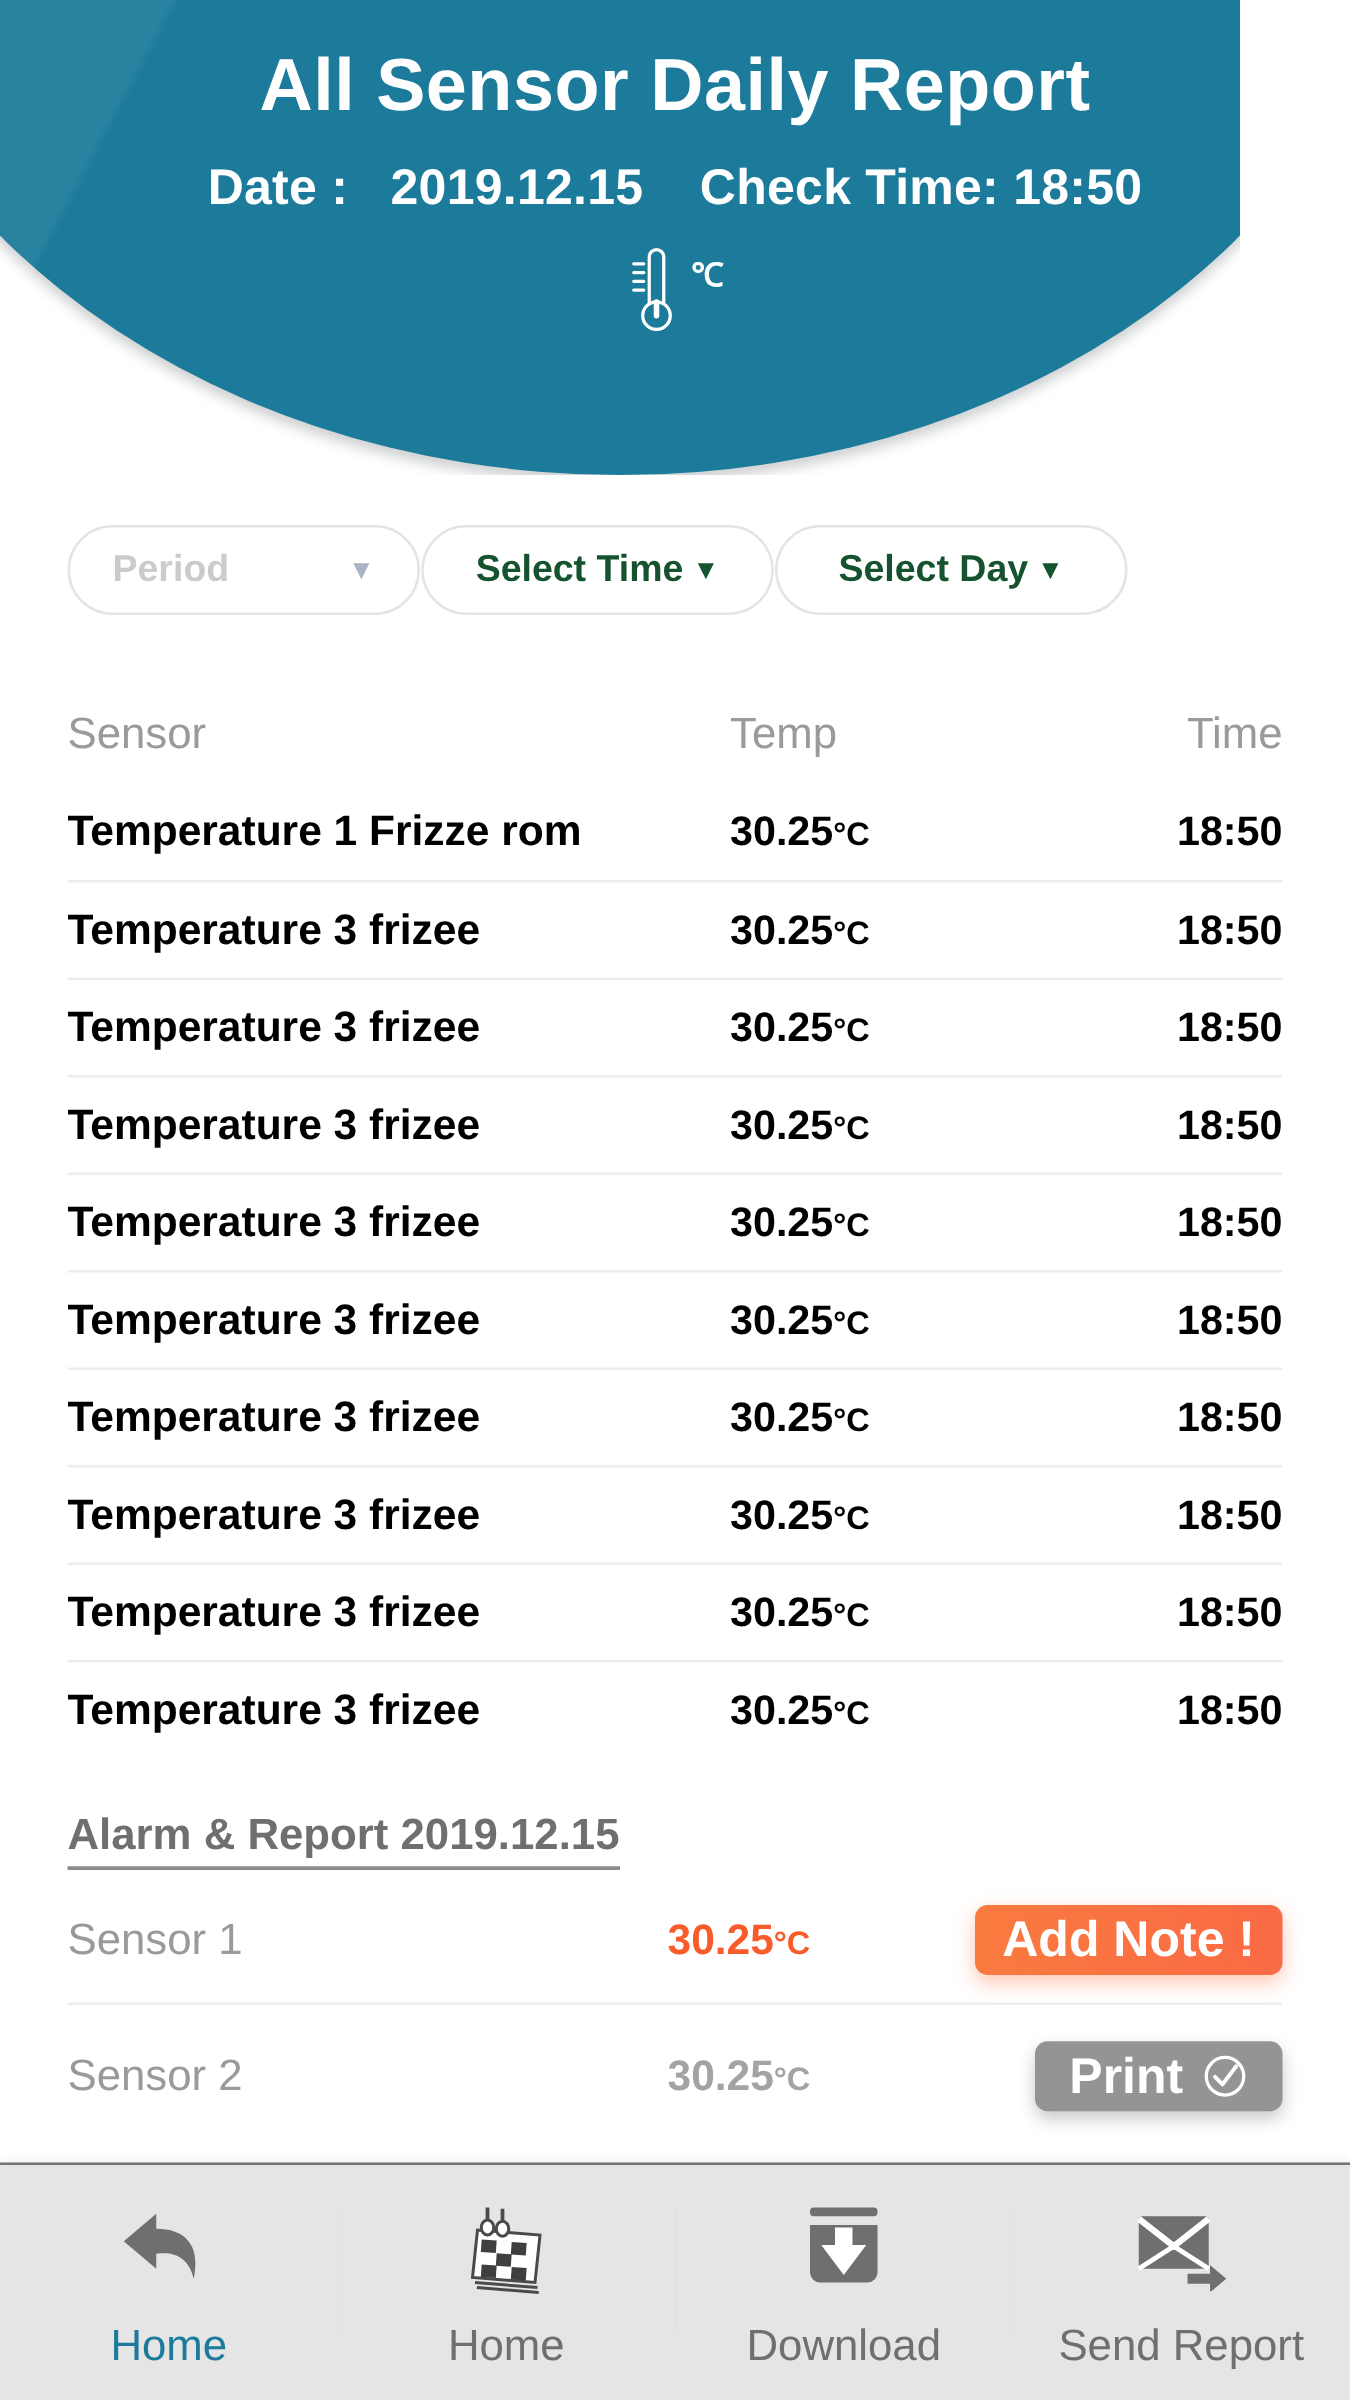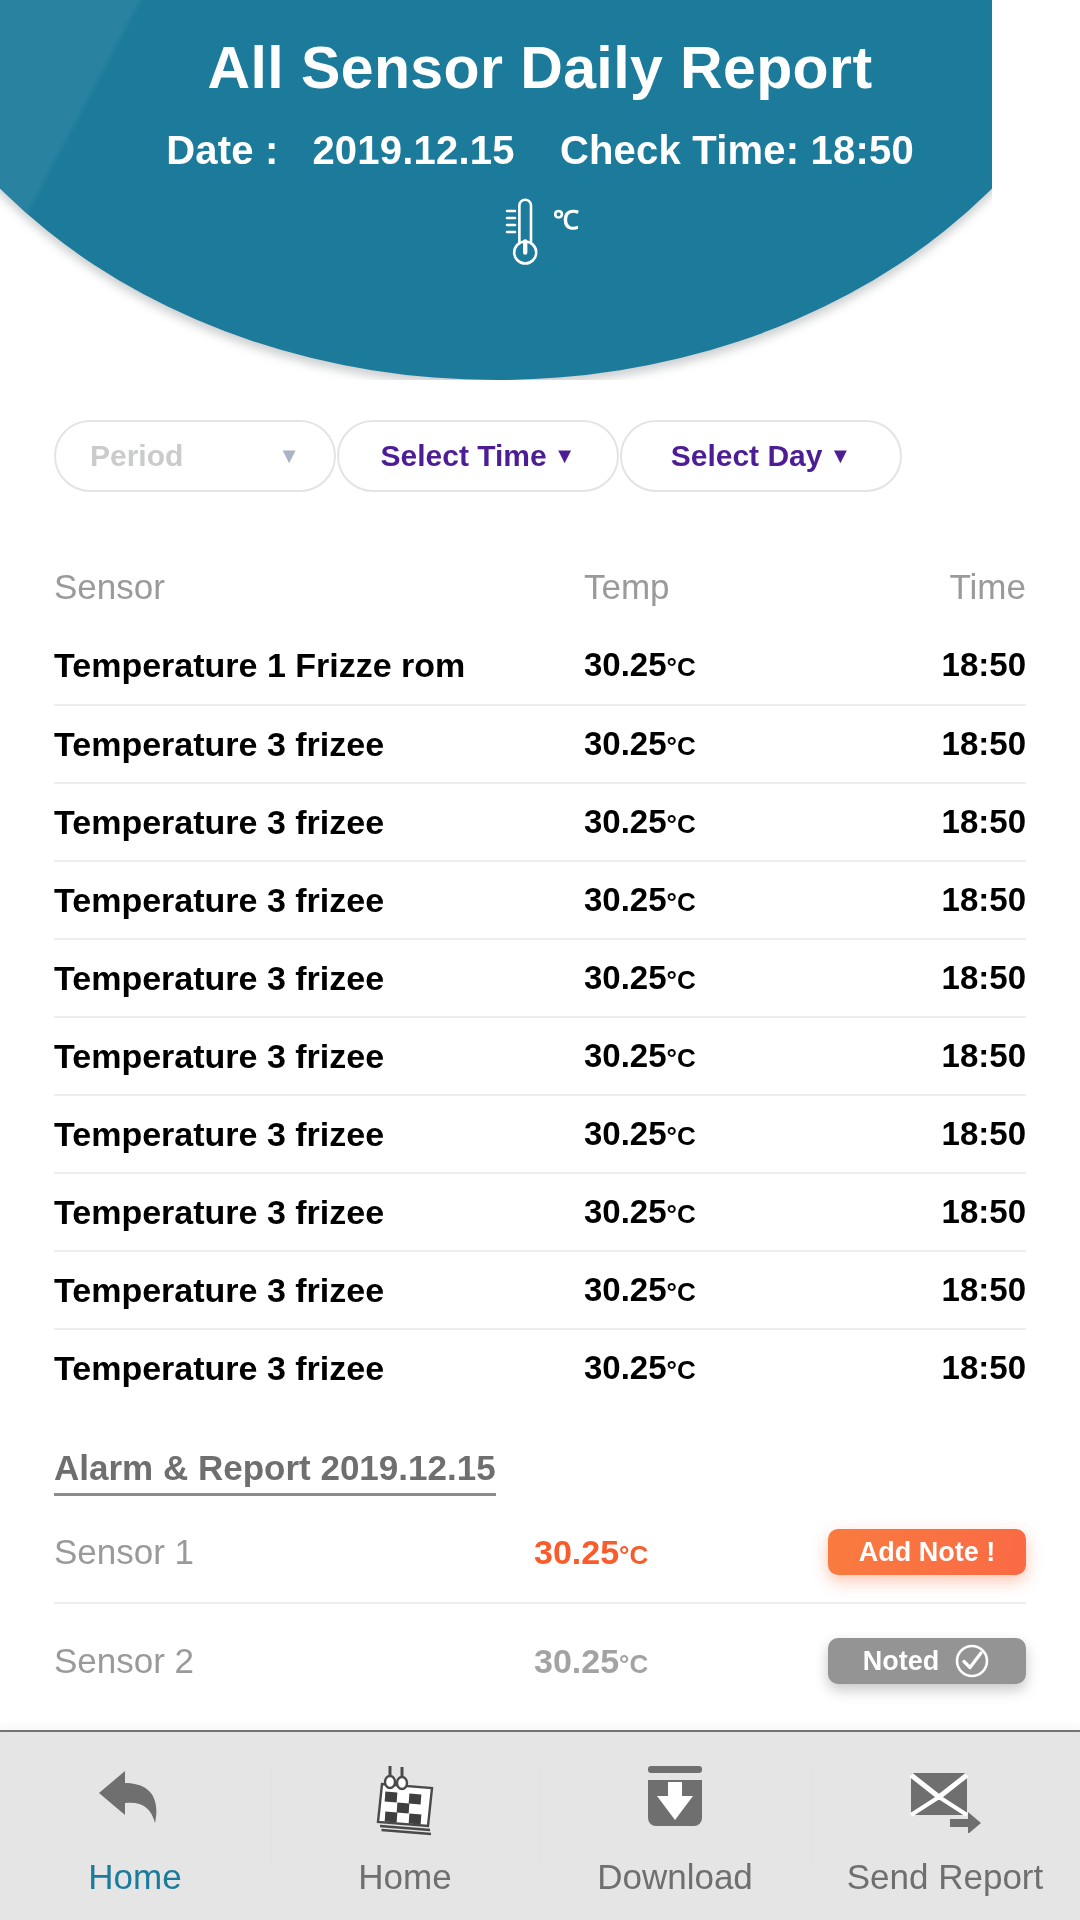--- a/index.html
+++ b/index.html
@@ -51,21 +51,21 @@
     padding:0 54px;
   }
   .pill{
     width:282px; height:72px; border-radius:40px;
     border:2px solid #e2e4e6; background:#fff;
     display:flex; align-items:center; justify-content:space-between;
     padding:0 34px;
     font-size:30px; font-weight:bold;
   }
   .pill.p1{ color:#c9cbcd; }
-  .pill.p2, .pill.p3{ color:#4c1d95; justify-content:center; gap:7px; }
+  .pill.p2, .pill.p3{ color:#14532d; justify-content:center; gap:7px; }
   .caret{ font-size:22px; line-height:1; }
   .pill.p1 .caret{ color:#aab4c6; }
 
   
   .table{
     position:absolute; top:548px; left:0; width:1080px;
     padding:0 54px;
   }
   .thead{
     display:flex; align-items:center;
@@ -103,24 +103,24 @@
     height:102px;
     border-bottom:2px solid #ededed;
     margin-top:6px;
   }
   .arow:last-child{ border-bottom:none; }
   .a-name{ flex:0 0 480px; font-size:35px; color:#9a9a9a; }
   .a-temp{ flex:1; font-size:34px; font-weight:bold; }
   .a-temp.warn{ color:#fa5b2a; }
   .a-temp.ok{ color:#a3a3a3; }
   .a-btn{
-    height:46px; border-radius:10px;
+    height:56px; border-radius:10px;
     display:flex; align-items:center; justify-content:center; gap:14px;
     padding:0 22px;
-    color:#fff; font-size:27px; font-weight:bold;
+    color:#fff; font-size:40px; font-weight:bold;
     white-space:nowrap;
   }
   .a-btn.note{
     background:linear-gradient(100deg,#f97b3f 0%,#fa6a45 100%);
     box-shadow:0 6px 16px rgba(250,110,60,.40);
     min-width:198px;
   }
   .a-btn.noted{
     background:#949494;
     box-shadow:0 6px 14px rgba(0,0,0,.22);
@@ -261,21 +261,21 @@
         <div class="a-name">Sensor 1</div>
         <div class="a-temp warn"><span>30.25</span><span class="deg-sm">°C</span></div>
         <div class="a-btn note">
           <span>Add Note !</span>
         </div>
       </div>
       <div class="arow">
         <div class="a-name">Sensor 2</div>
         <div class="a-temp ok"><span>30.25</span><span class="deg-sm">°C</span></div>
         <div class="a-btn noted">
-          <span>Noted</span>
+          <span>Print</span>
           <span class="check-ic">
             <svg width="38" height="38" viewBox="0 0 38 38" fill="none" stroke="#ffffff" stroke-width="2.6">
               <circle cx="19" cy="19" r="15"></circle>
               <path d="M11 19.5 L17 25.5 L28 11" stroke-width="3.2" stroke-linecap="round" stroke-linejoin="round"></path>
             </svg>
           </span>
         </div>
       </div>
     </div>
 </div>

